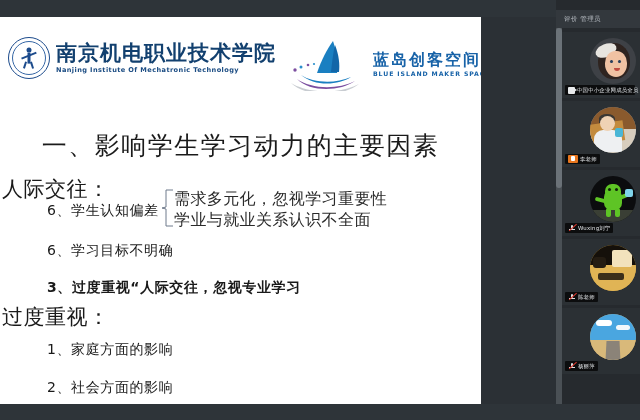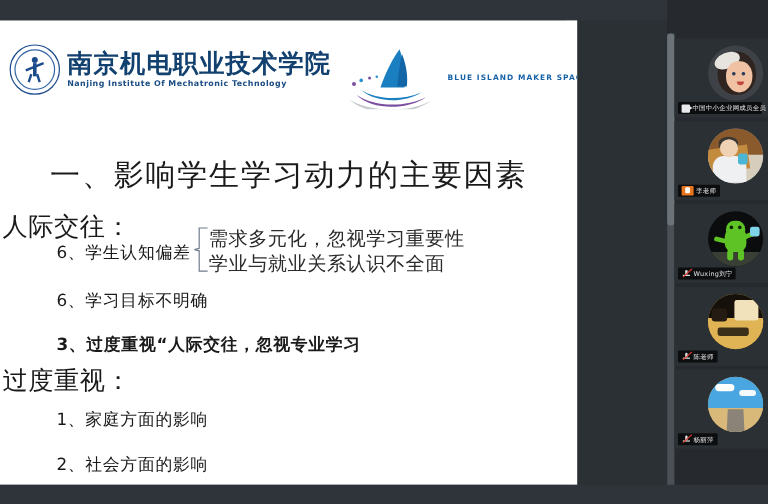--- a/index.html
+++ b/index.html
@@ -187,20 +187,21 @@
               <path d="M14 36 C26 44 48 45 64 38 C52 46 28 48 14 36 Z" fill="#1a7fc1"></path>
               <path d="M10 40 C24 50 50 51 68 42 C54 52 24 54 10 40 Z" fill="#7c4fa0"></path>
               <path d="M4 44 C20 54 52 56 72 45 C56 58 20 59 4 44 Z" fill="#9aa3ab" opacity=".55"></path>
               <circle cx="8" cy="31" r="1.7" fill="#7c4fa0"></circle>
               <circle cx="14" cy="28" r="1.5" fill="#2a8fcc"></circle>
               <circle cx="21" cy="26" r="1.3" fill="#7c4fa0"></circle>
               <circle cx="27" cy="25" r="1.1" fill="#2a8fcc"></circle>
             </svg>
           </div>
           <div class="bi-text">
+            <div class="bi-cn">蓝岛创客空间</div>
             <div class="bi-en">BLUE ISLAND MAKER SPACE</div>
           </div>
         </div>
       </div>
 
       <div id="slide-title">一、影响学生学习动力的主要因素</div>
 
       <div class="hd" id="sub-head">人际交往：</div>
       <div class="li" id="li-s1">6、学生认知偏差</div>
       <div class="li" id="li-s2">6、学习目标不明确</div>
@@ -216,20 +217,23 @@
 
       <div class="hd" id="obj-head">过度重视：</div>
       <div class="li" id="li-o1">1、家庭方面的影响</div>
       <div class="li" id="li-o2">2、社会方面的影响</div>
 
     </div>
   </div>
 
   <div id="sidebar">
 
+    <div id="sb-header">
+      <span id="sb-header-label">评价 管理员</span>
+    </div>
 
     <div id="sb-scrollbar">
       <div id="sb-thumb"></div>
     </div>
 
     <div id="tiles">
 
       <div class="tile">
         <div class="av a1">
           <div class="hair"></div>

